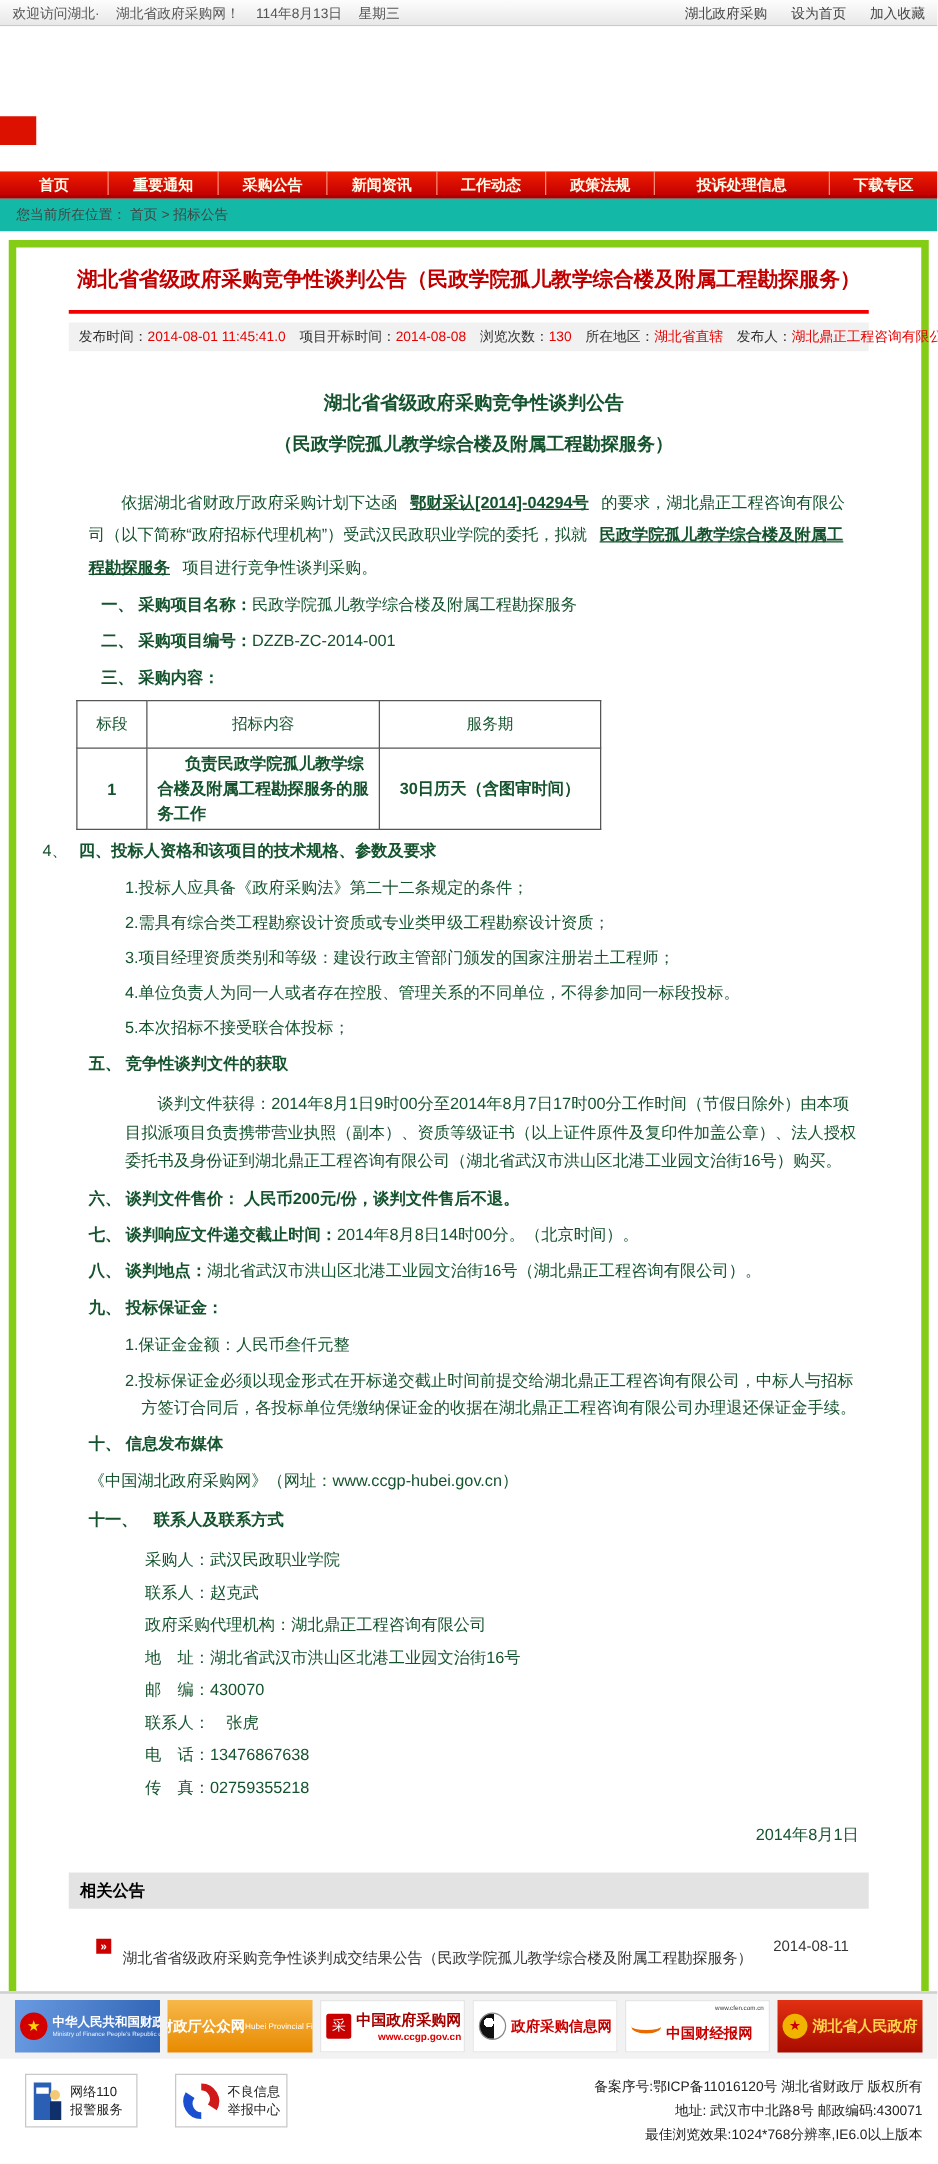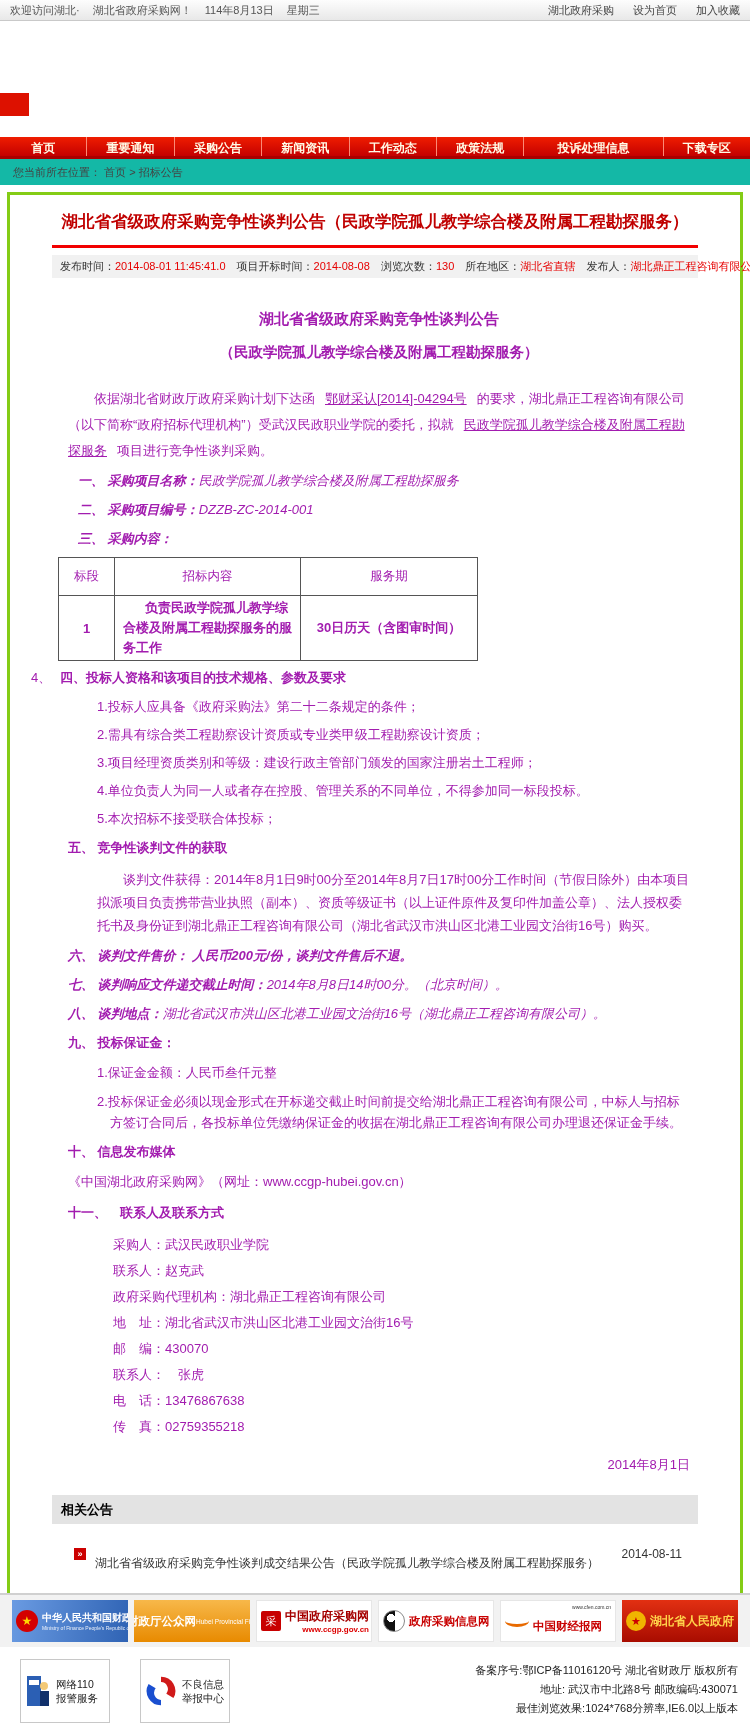--- a/index.html
+++ b/index.html
@@ -25,33 +25,33 @@
   .nav-item {
     flex:1; color:#fffbe6; font-weight:bold; font-size:12px; line-height:22px;
     text-align:center; border-right:1px solid #fb8a76; cursor:pointer; white-space:nowrap;
   }
   .nav-item.wide { flex:1.6; }
   .nav-item:last-child { border-right:none; }
   
   .breadcrumb { height:26px; background:#14b8a6; line-height:26px; font-size:11px; color:#444; padding-left:13px; }
   .breadcrumb .crumb-home { cursor:pointer; }
   
-  .wrapper { margin:7px 7px 0; border:3px solid #84cc16; background:#fff; padding-bottom:22px; }
+  .wrapper { margin:7px 7px 0; border:6px solid #84cc16; background:#fff; padding-bottom:22px; }
   .page-title { color:#c00000; font-weight:bold; font-size:16.5px; text-align:center; padding:15px 8px 13px; line-height:22px; white-space:nowrap; }
   .red-rule { height:3px; background:#f20000; margin:0 42px; }
   .meta { margin:7px 42px 0; background:#f1f1f1; text-align:center; font-size:11px; color:#333; padding:4px 0; white-space:nowrap; }
   .meta .ml { color:#333; margin-left:8px; }
   .meta .mv { color:#e60000; }
   
-  .article { padding:22px 50px 0 58px; font-size:13px; color:#a21caf; }
+  .article { padding:22px 50px 0 58px; font-size:13px; color:#14532d; }
   .a-h1 { text-align:center; font-weight:bold; font-size:15px; margin:10px 0 14px; }
   .a-h2 { text-align:center; font-weight:bold; font-size:14.5px; margin:0 0 24px; }
   .intro { line-height:26px; text-indent:26px; margin-bottom:6px; }
-  .uline { font-weight:normal; text-decoration:underline; padding:0 10px; }
-  .sec { margin:0 0 7px 10px; line-height:22px;font-style:italic; }
+  .uline { font-weight:bold; text-decoration:underline; padding:0 10px; }
+  .sec { margin:0 0 7px 10px; line-height:22px; }
   .sec b { font-weight:bold; }
   .ptable { border-collapse:collapse; margin:4px 0 6px -10px; table-layout:fixed; }
   .ptable th, .ptable td { border:1px solid #555; font-size:12.5px; text-align:center; vertical-align:middle; }
   .ptable th { font-weight:normal; height:38px; }
   .ptable td { font-weight:bold; font-size:13px; height:48px; }
   .c0 { width:56px; } .c1 { width:186px; } .c2 { width:177px; }
   .ptable td.cell-content { text-align:left; padding:2px 8px; text-indent:22px; line-height:20px; }
   .s4 { display:flex; margin:2px 0 8px -37px; line-height:22px; }
   .s4num { width:29px; }
   .s4title { font-weight:bold; }
@@ -90,21 +90,21 @@
   .logo-zfcg .lname { font-size:11.5px; font-weight:bold; color:#c80000; white-space:nowrap; }
   .logo-cfen { background:#fff; border:1px solid #e6e6e6; position:relative; }
   .arc { flex:0 0 24px; width:24px; height:12px; border-bottom:3px solid #e86a00; border-radius:50%; }
   .logo-cfen .lname { font-size:11.5px; font-weight:bold; color:#c80000; white-space:nowrap;margin-top:10px; }
   .logo-cfen .lsub { position:absolute; top:3px; right:4px; font-size:5px; color:#333; }
   .logo-hbgov { background:linear-gradient(#e23012,#a80c00); color:#ffd24a; }
   .logo-hbgov .lname { font-size:12px; font-weight:bold; white-space:nowrap; }
   .emblem-gold { flex:0 0 20px; width:20px; height:20px; border-radius:50%; background:#f0b400; color:#c00; font-size:11px; line-height:20px; text-align:center; }
   .footer-bottom { display:flex; justify-content:space-between; padding:12px 12px 0 20px; height:84px; }
   .badges { display:flex; gap:30px; }
-  .badge { width:90px; height:64px; border:1px solid #c8c8c8; background:#fff; display:flex; align-items:center; gap:5px; padding:2px 4px; cursor:pointer; }
+  .badge { width:90px; height:43px; border:1px solid #c8c8c8; background:#fff; display:flex; align-items:center; gap:5px; padding:2px 4px; cursor:pointer; }
   .badge-txt { font-size:10.5px; color:#222; line-height:14px; white-space:nowrap; }
   .finfo { text-align:right; font-size:11px; color:#222; line-height:19px; padding-top:2px; }
 </style>
 </head>
 <body>
 
 <div class="topbar">
   <div class="topbar-left">
     <span>欢迎访问湖北·</span>
     <span>湖北省政府采购网！</span>

